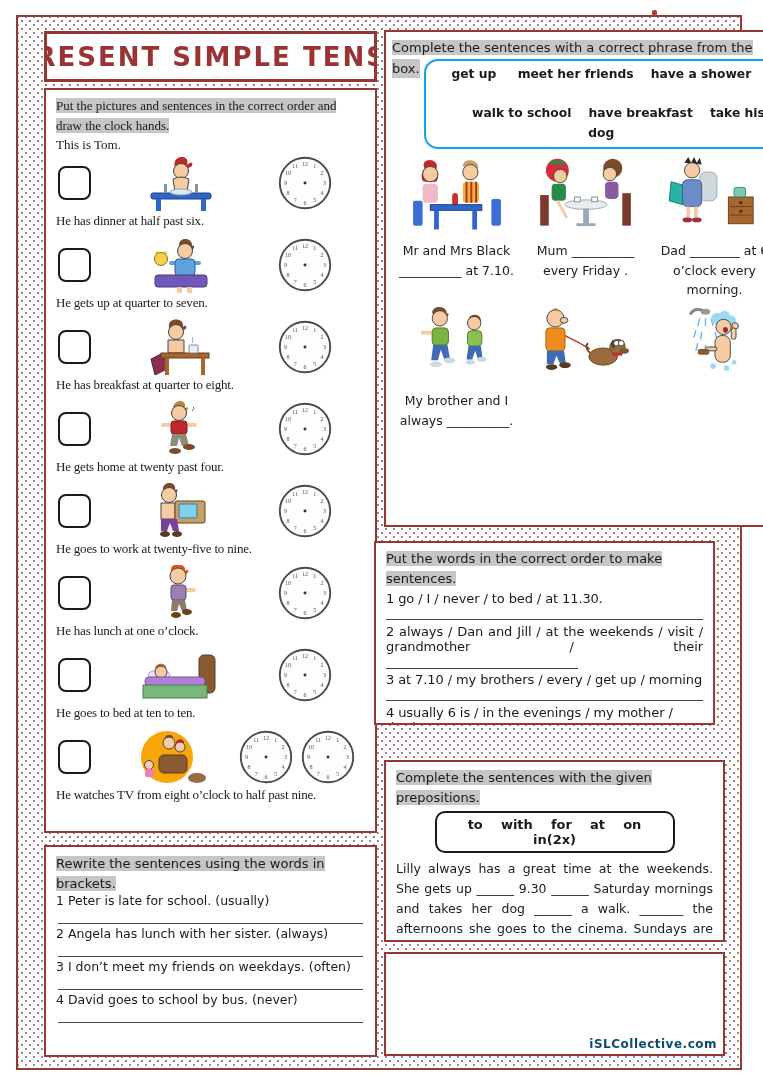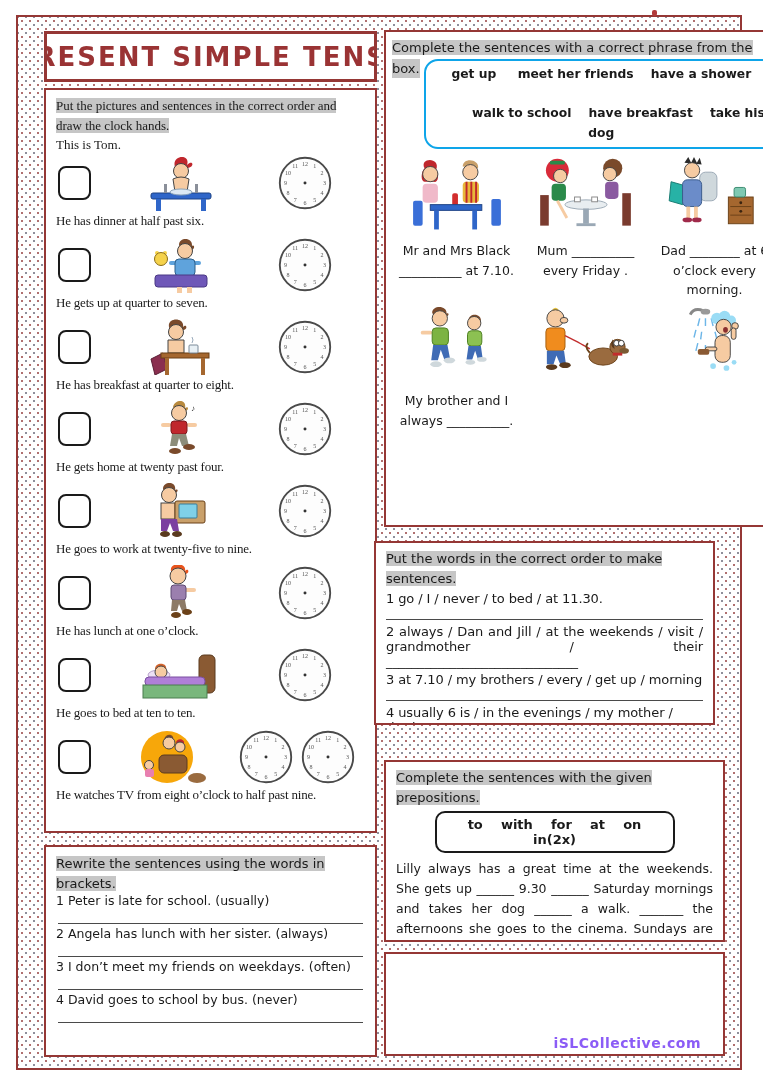--- a/index.html
+++ b/index.html
@@ -54,22 +54,22 @@
 
   
   .prep-box{left:384px;top:760px;width:341px;height:182px;padding:6px 10px;}
   .prep-pill{width:220px;margin:4px auto 6px;border:2px solid #1a1a1a;border-radius:10px;
              text-align:center;font-weight:bold;font-size:13px;padding:4px 8px;white-space:pre-wrap;}
   .prep-par{font-size:12.5px;line-height:1.6;text-align:justify;}
 
   
   .q-box{left:384px;top:952px;width:341px;height:104px;padding:8px 12px;}
   .q-text{text-align:center;font-weight:bold;font-size:12.5px;line-height:1.6;}
-  .watermark{position:absolute;right:22px;bottom:3px;font-size:14px;font-weight:bold;
-             color:#8b5cf6;letter-spacing:0.5px;}
+  .watermark{position:absolute;right:6px;bottom:3px;font-size:12px;font-weight:bold;
+             color:#0c4a6e;letter-spacing:0.5px;}
   svg{display:block;}
 </style>
 </head>
 <body>
 
 <div class="page">
   <div class="frame"></div>
   <div class="speck"></div>
 
   <div class="box title-box">

